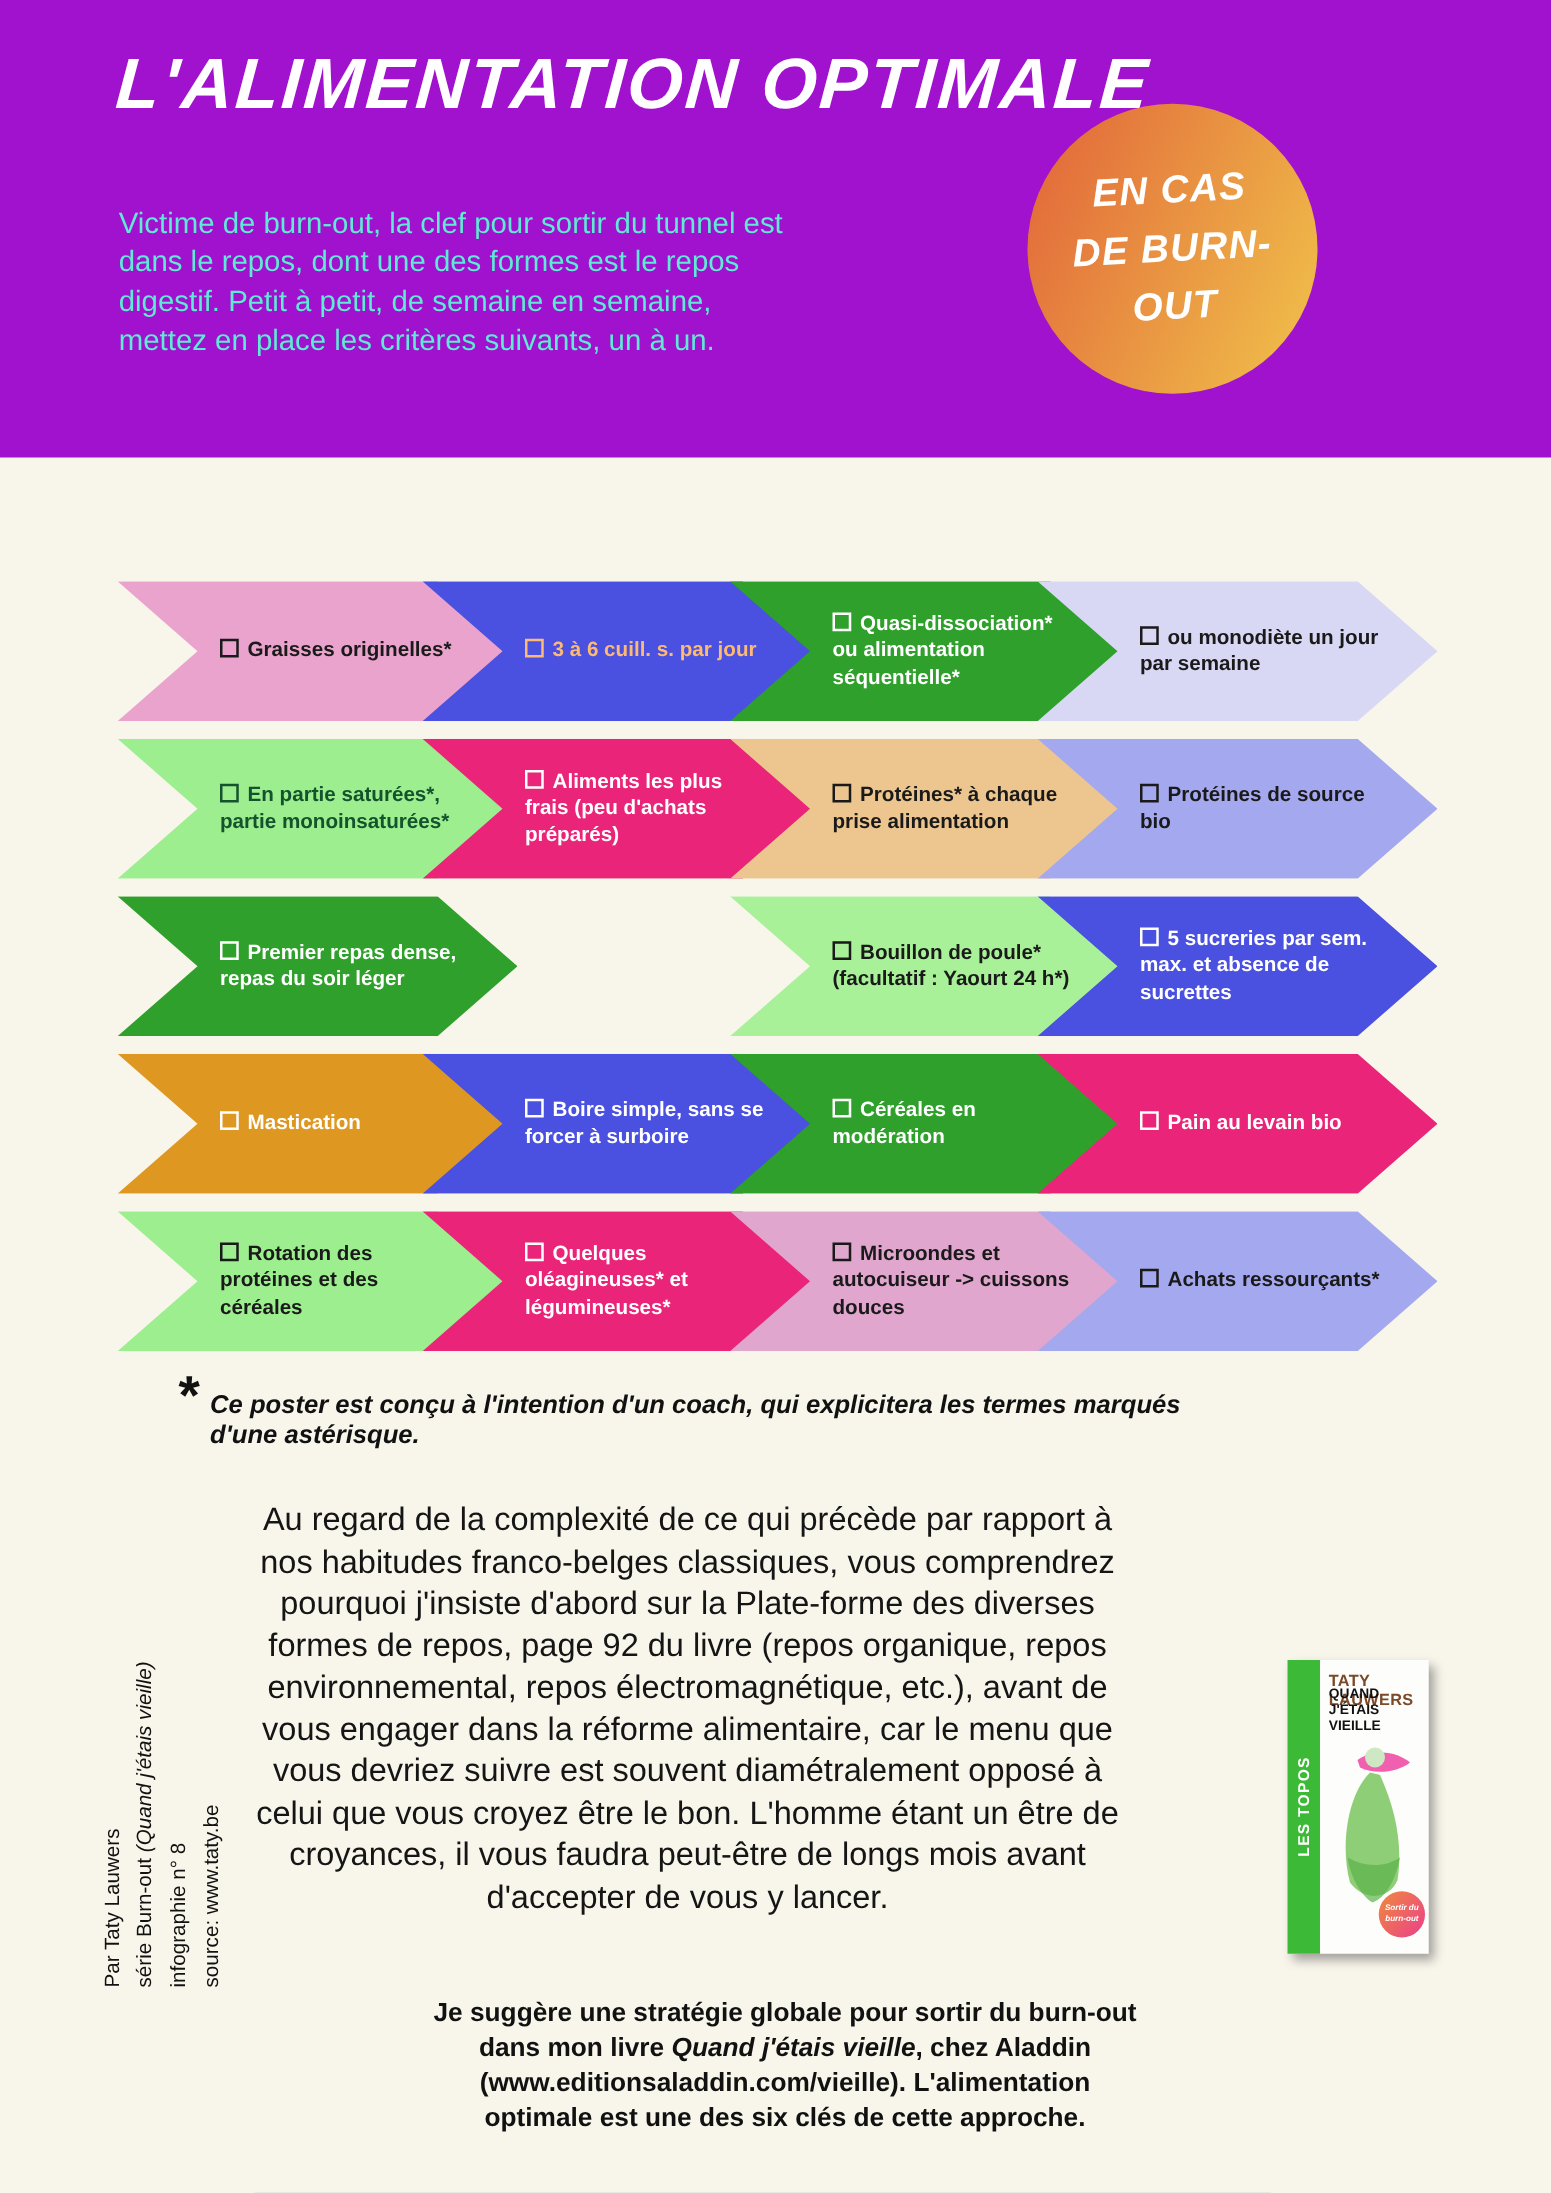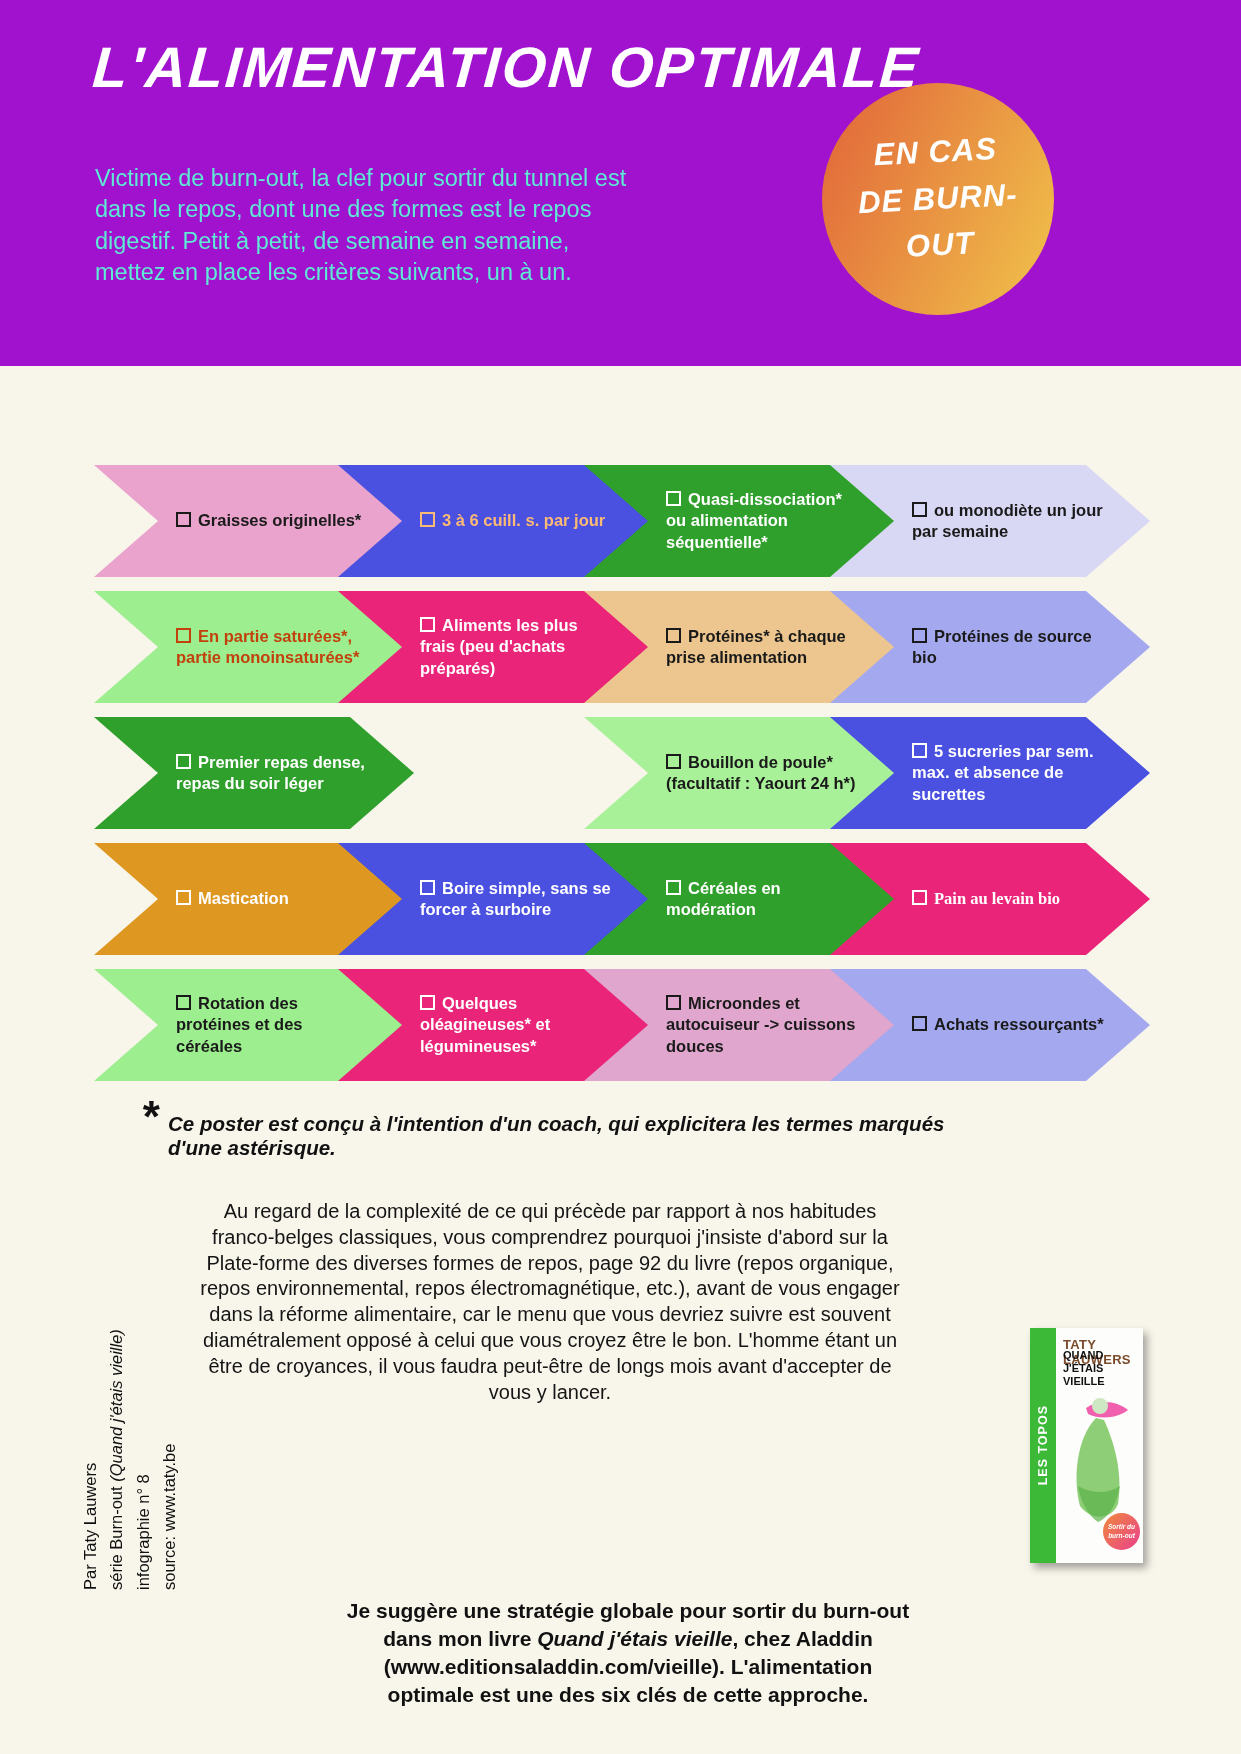--- a/index.html
+++ b/index.html
@@ -27,21 +27,21 @@
          padding:6px 44px 6px 82px;font-size:16.5px;font-weight:bold;line-height:1.3;}
   .cb{display:inline-block;width:11px;height:11px;border:2px solid currentColor;
          margin-right:7px;vertical-align:-1px;}
   
   .footnote-ast{position:absolute;left:141px;top:1092px;font-size:44px;
          font-style:italic;font-weight:bold;color:#111;}
   .footnote-text{position:absolute;left:168px;top:1112px;width:800px;font-size:20.5px;
          font-style:italic;font-weight:bold;color:#111;}
   
   .bodypara{position:absolute;left:200px;top:1199px;width:700px;text-align:center;
-         font-size:20px;line-height:1.29;color:#151515;}
+         font-size:26px;line-height:1.29;color:#151515;}
   
   .credits{position:absolute;left:-24px;top:1381px;width:310px;height:108px;
          transform:rotate(-90deg);font-size:16.5px;line-height:1.6;color:#111;}
   
   .suggestion{position:absolute;left:342px;top:1597px;width:572px;text-align:center;
          font-weight:bold;font-size:21px;line-height:1.33;color:#111;}
   
   .book{position:absolute;left:1030px;top:1328px;width:113px;height:235px;
          background:#fdfdfb;box-shadow:4px 5px 8px rgba(0,0,0,0.35);}
   .spine{position:absolute;left:0;top:0;width:26px;height:100%;display:flex;
@@ -93,21 +93,21 @@
           </div>
         </div>
       <div class="arrow c3" style="background-color: rgb(216, 215, 244);">
           <div class="arrow-inner" style="color: rgb(26, 26, 26);">
             <div><span class="cb"></span><span>ou monodiète un jour par semaine</span></div>
           </div>
         </div>
     </div>
     <div class="row">
       <div class="arrow c0" style="background-color: rgb(156, 238, 142);">
-          <div class="arrow-inner" style="color: #c2410c;">
+          <div class="arrow-inner" style="color: #14532d;">
             <div><span class="cb"></span><span>En partie saturées*, partie monoinsaturées*</span></div>
           </div>
         </div>
       <div class="arrow c1" style="background-color: rgb(234, 36, 120);">
           <div class="arrow-inner" style="color: rgb(255, 255, 255);">
             <div><span class="cb"></span><span>Aliments les plus frais (peu d'achats préparés)</span></div>
           </div>
         </div>
       <div class="arrow c2" style="background-color: rgb(236, 198, 142);">
           <div class="arrow-inner" style="color: rgb(26, 26, 26);">
@@ -146,21 +146,21 @@
       <div class="arrow c1" style="background-color: rgb(74, 80, 224);">
           <div class="arrow-inner" style="color: rgb(255, 255, 255);">
             <div><span class="cb"></span><span>Boire simple, sans se forcer à surboire</span></div>
           </div>
         </div>
       <div class="arrow c2" style="background-color: rgb(47, 160, 43);">
           <div class="arrow-inner" style="color: rgb(255, 255, 255);">
             <div><span class="cb"></span><span>Céréales en modération</span></div>
           </div>
         </div>
-      <div class="arrow c3" style="background-color: rgb(234, 36, 120); font-family: Liberation Serif, serif;">
+      <div class="arrow c3" style="background-color: rgb(234, 36, 120);">
           <div class="arrow-inner" style="color: rgb(255, 255, 255);">
             <div><span class="cb"></span><span>Pain au levain bio</span></div>
           </div>
         </div>
     </div>
     <div class="row">
       <div class="arrow c0" style="background-color: rgb(156, 238, 142);">
           <div class="arrow-inner" style="color: rgb(26, 26, 26);">
             <div><span class="cb"></span><span>Rotation des protéines et des céréales</span></div>
           </div>

